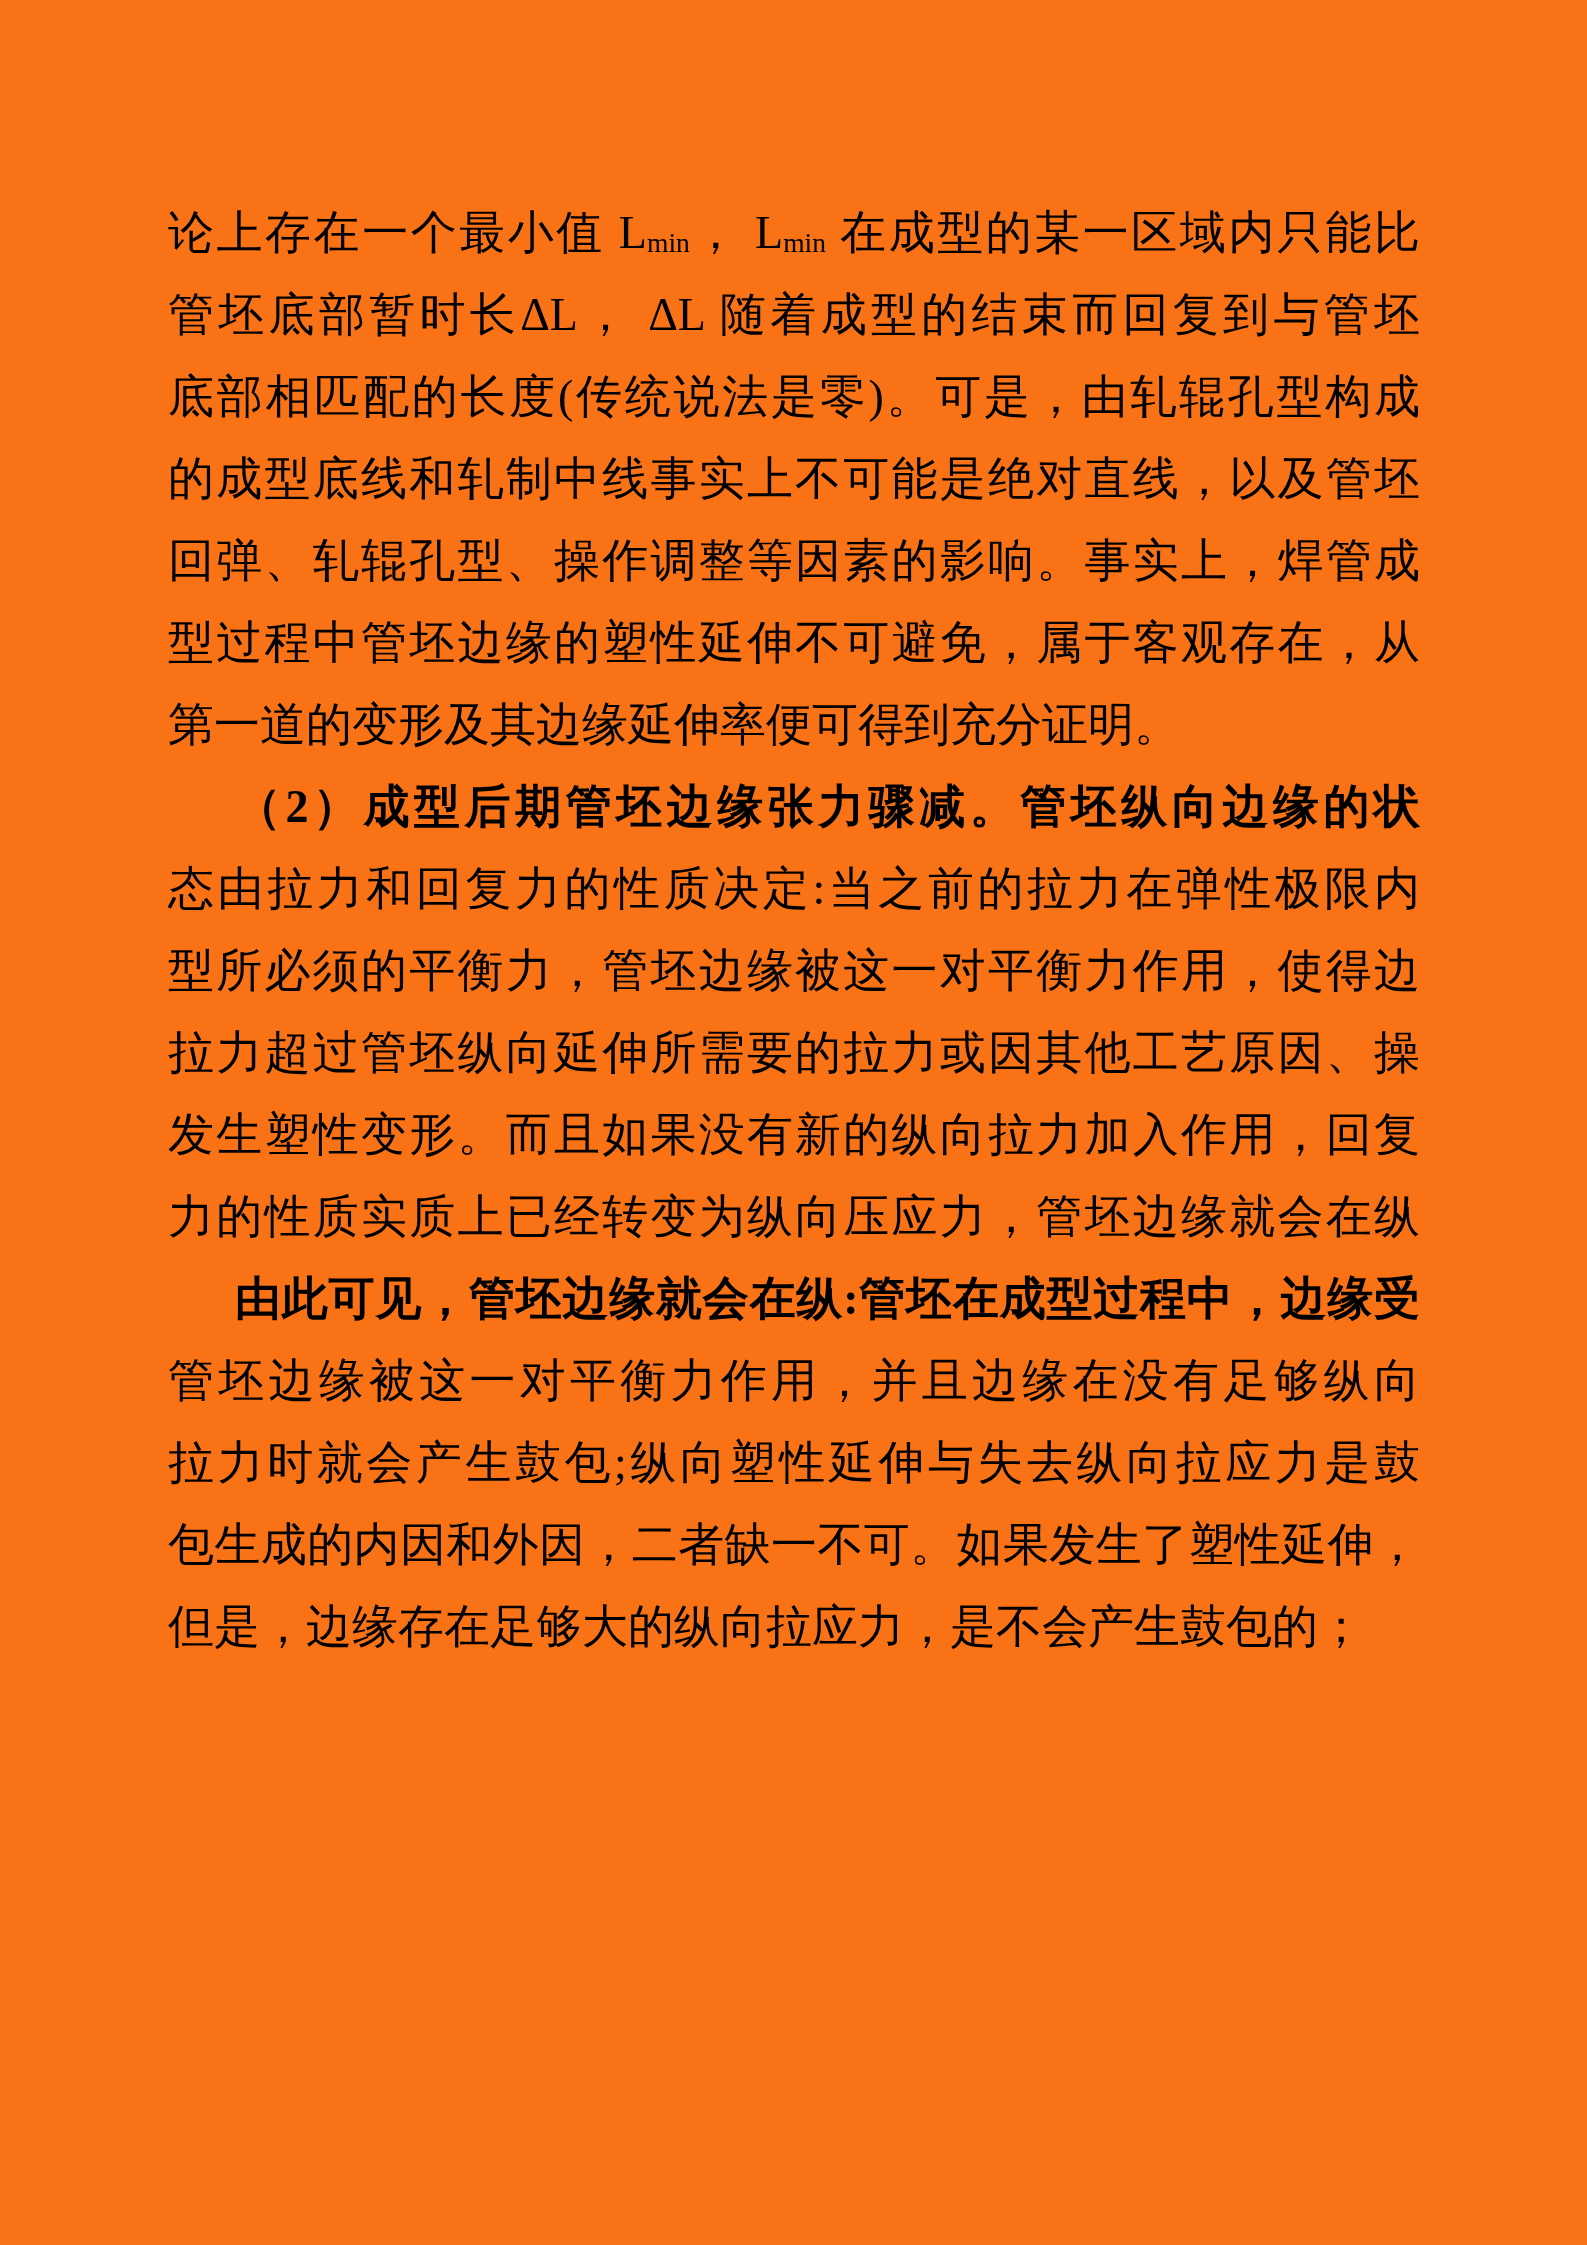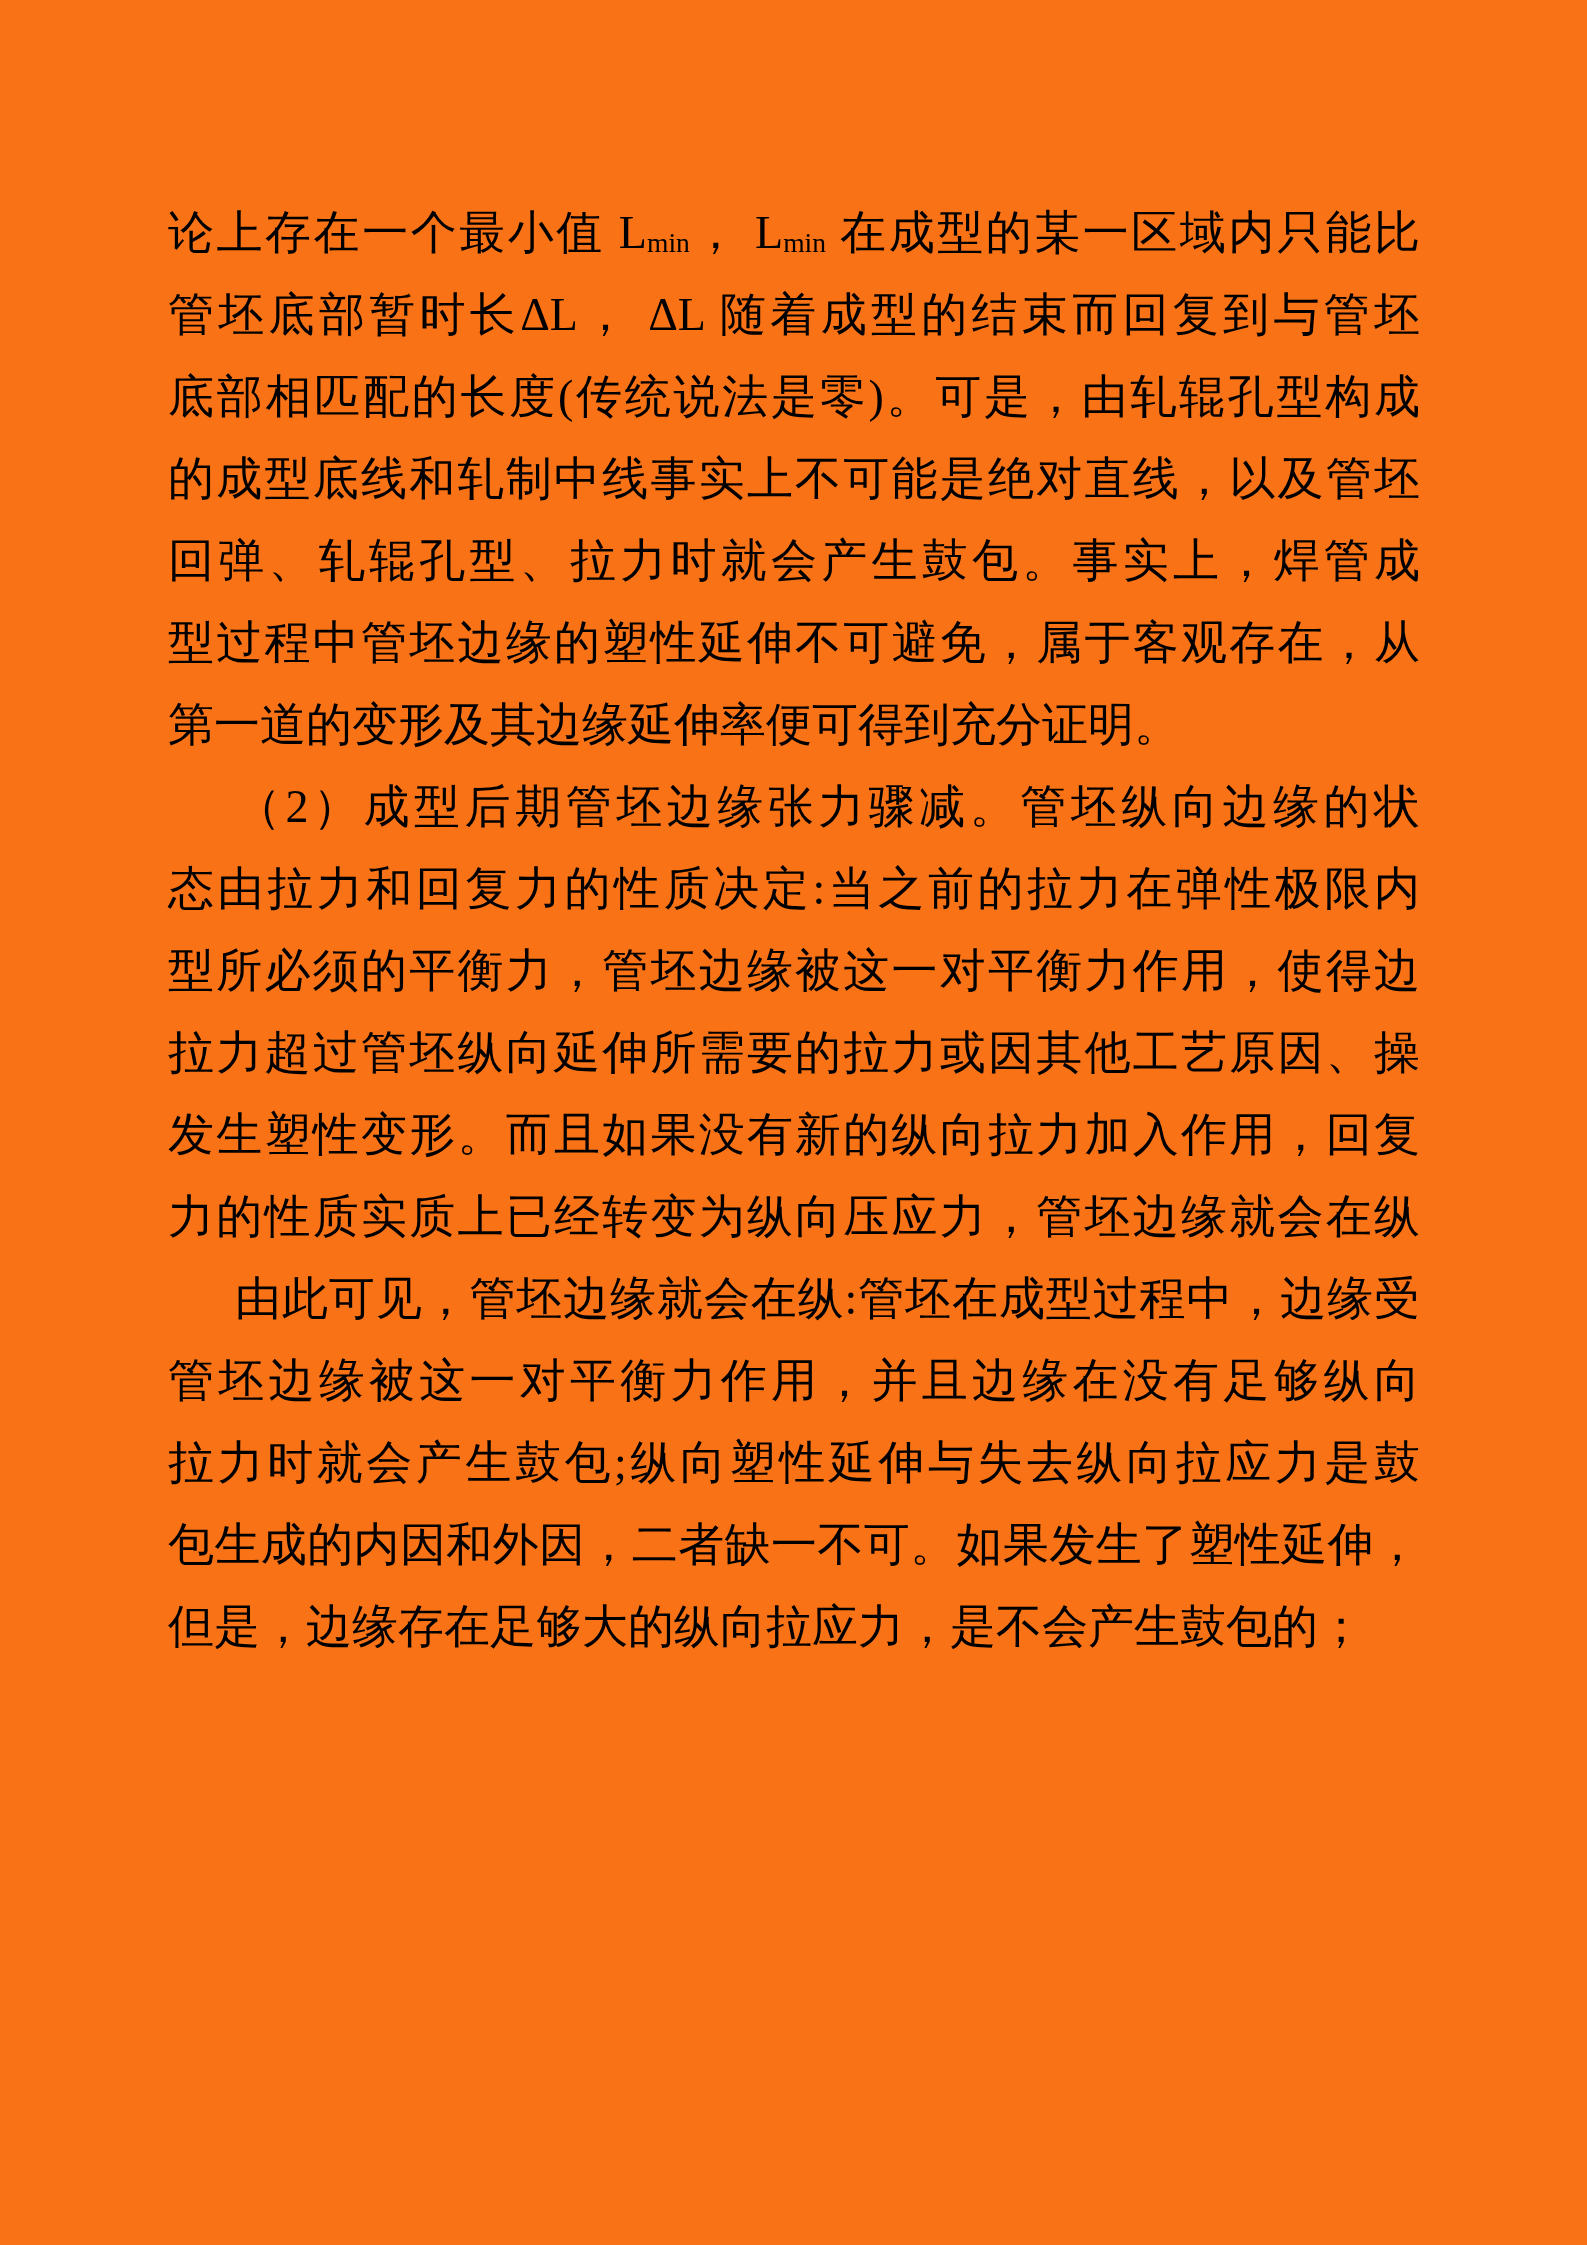--- a/index.html
+++ b/index.html
@@ -30,38 +30,39 @@
     color: #000000;
   }
   
   .line.j {
     text-align: justify;
     text-align-last: justify;
   }
   
   .line.ind {
     text-indent: 67px;
+    font-weight: bold;
   }
   .sub {
     font-size: 0.6em;
     vertical-align: -0.14em;
   }
 </style>
 </head>
 <body>
 
 <div class="page">
   <div class="textblock">
 
     <div class="para">
       <div class="line j"><span>论上存在一个最小值 L</span><span class="sub">min</span><span>， L</span><span class="sub">min</span><span> 在成型的某一区域内只能比</span></div>
       <div class="line j">管坯底部暂时长ΔL， ΔL 随着成型的结束而回复到与管坯</div>
       <div class="line j">底部相匹配的长度(传统说法是零)。可是，由轧辊孔型构成</div>
       <div class="line j">的成型底线和轧制中线事实上不可能是绝对直线，以及管坯</div>
-      <div class="line j">回弹、轧辊孔型、拉力时就会产生鼓包。事实上，焊管成</div>
+      <div class="line j">回弹、轧辊孔型、操作调整等因素的影响。事实上，焊管成</div>
       <div class="line j">型过程中管坯边缘的塑性延伸不可避免，属于客观存在，从</div>
       <div class="line">第一道的变形及其边缘延伸率便可得到充分证明。</div>
     </div>
 
     <div class="para">
       <div class="line j ind">（2）成型后期管坯边缘张力骤减。管坯纵向边缘的状</div>
       <div class="line j">态由拉力和回复力的性质决定:当之前的拉力在弹性极限内</div>
       <div class="line j">型所必须的平衡力，管坯边缘被这一对平衡力作用，使得边</div>
       <div class="line j">拉力超过管坯纵向延伸所需要的拉力或因其他工艺原因、操</div>
       <div class="line j">发生塑性变形。而且如果没有新的纵向拉力加入作用，回复</div>

